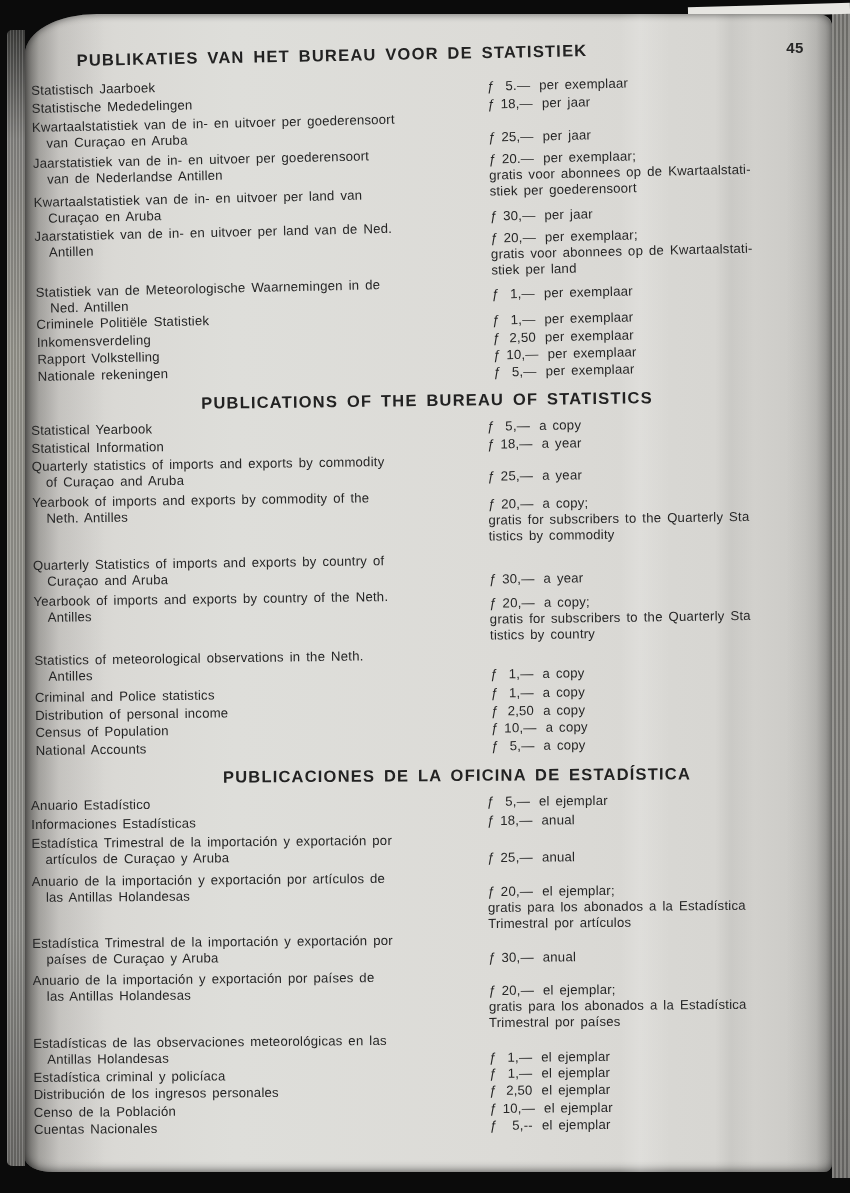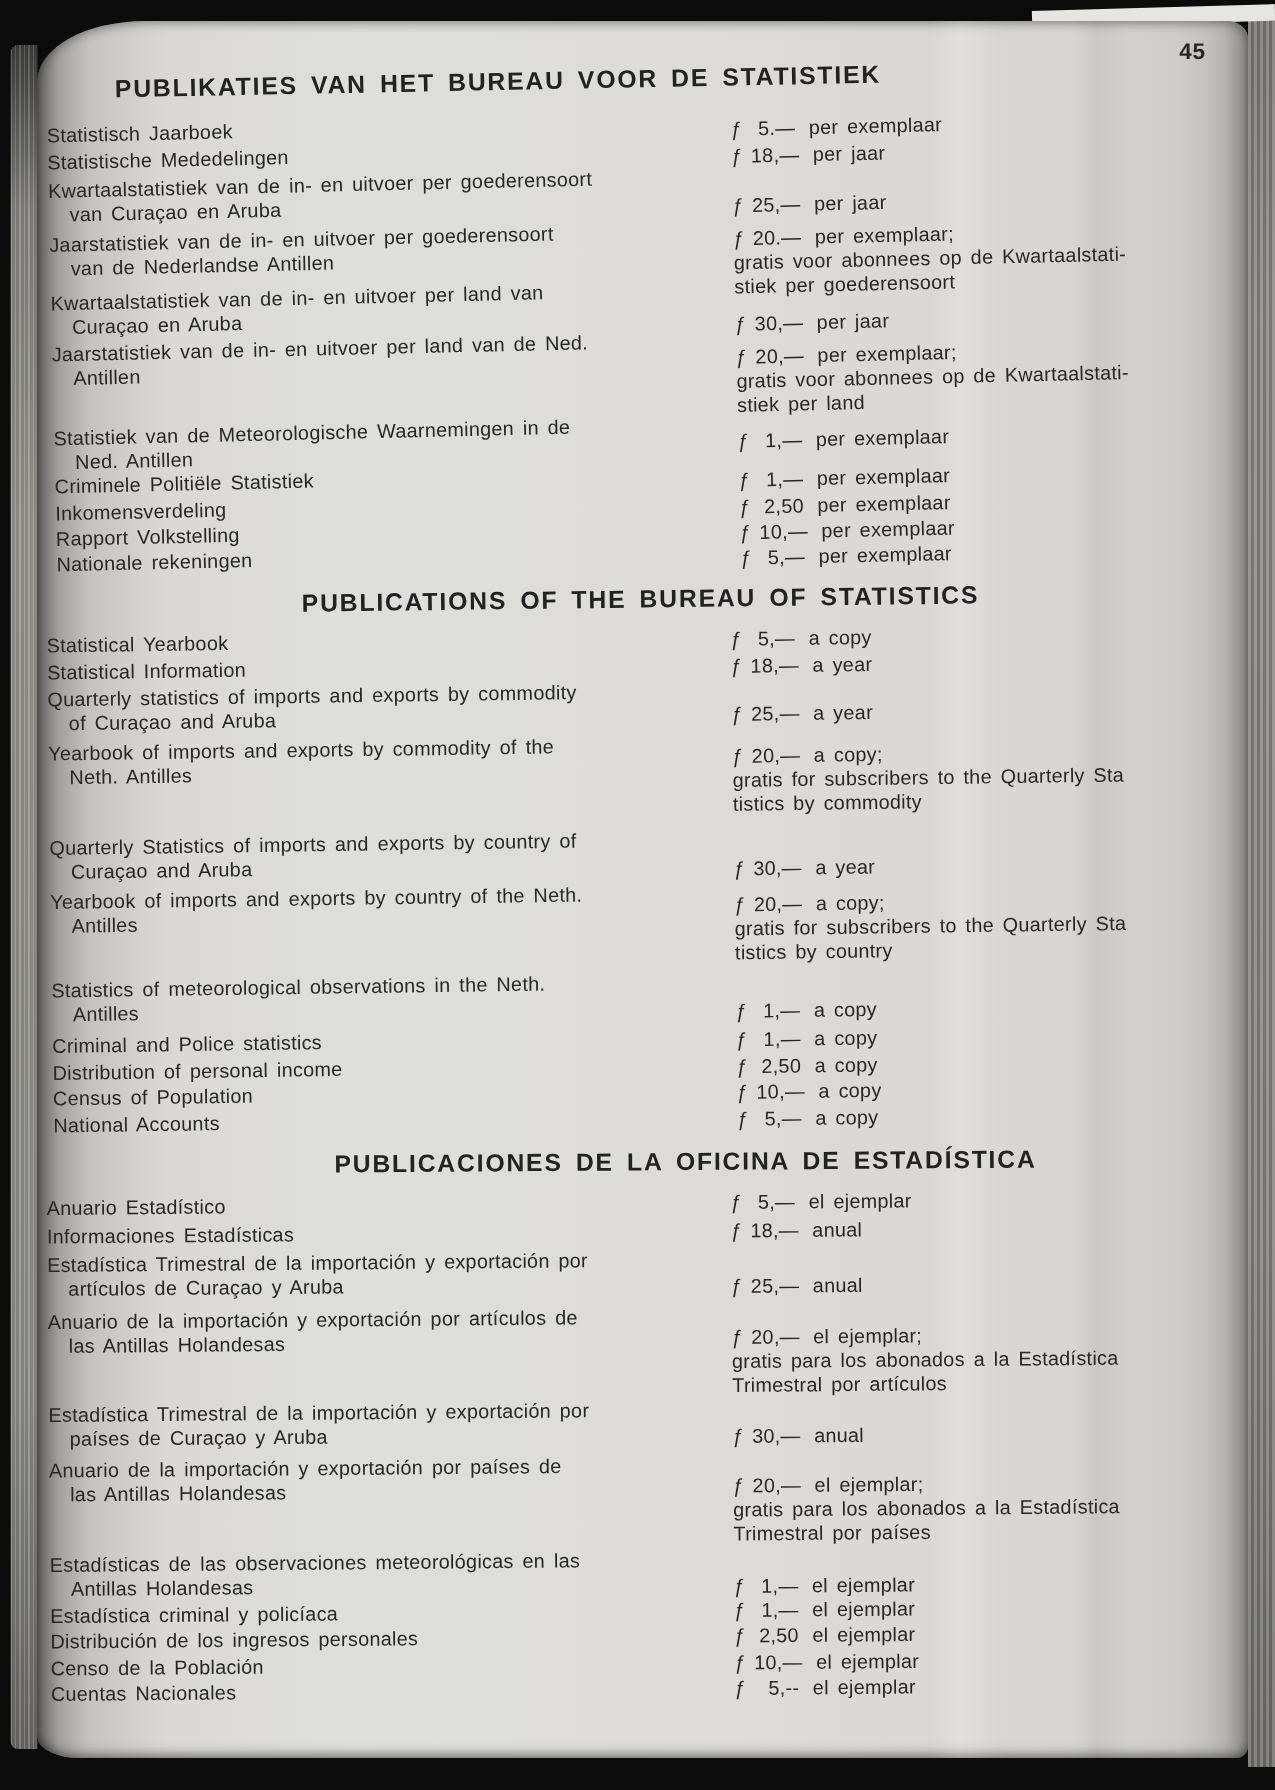--- a/index.html
+++ b/index.html
@@ -51,21 +51,21 @@
   }
   .heading{
     position:absolute;text-align:center;font-weight:bold;
     font-size:16.5px;line-height:20px;letter-spacing:1.2px;word-spacing:3px;color:#222;
     transform-origin:50% 50%;
   }
   #h-nl{left:6px;width:602px;top:31px;transform:rotate(-1.1deg);}
   #h-en{left:6px;width:792px;top:376px;transform:rotate(-0.7deg);}
   #h-es{left:70px;width:724px;top:751px;transform:rotate(-0.4deg);}
   .pagenum{
-    position:absolute;left:748px;top:12px;width:44px;text-align:center;
+    position:absolute;left:748px;top:25px;width:44px;text-align:center;
     font-weight:bold;font-size:15px;letter-spacing:.5px;
   }
   .rows{
     position:absolute;left:6px;width:796px;--pd:-4px;
     font-size:13.2px;line-height:16px;letter-spacing:.2px;word-spacing:2px;
     transform-origin:0 0;
   }
   .sec-nl{top:69px;--pd:6px;transform:rotate(-1.3deg);}
   .sec-en{top:409px;--pd:2px;transform:rotate(-0.8deg);}
   .sec-es{top:784px;--pd:0px;transform:rotate(-0.5deg);}

